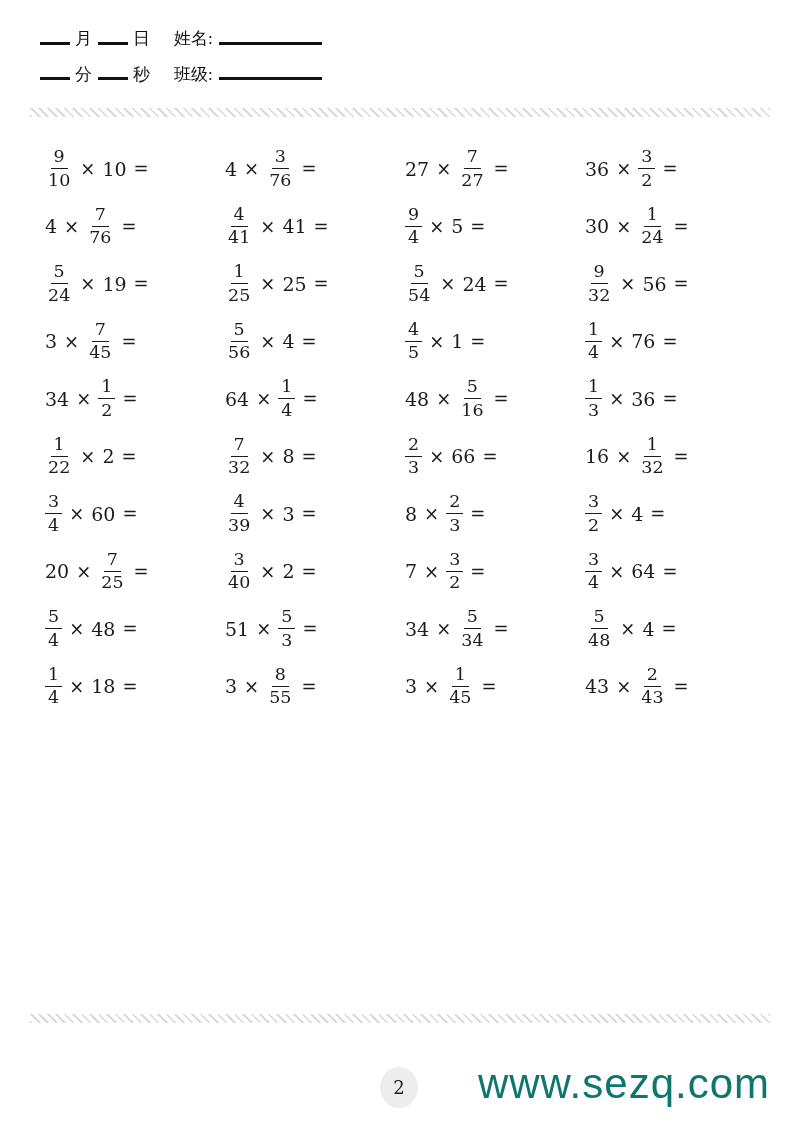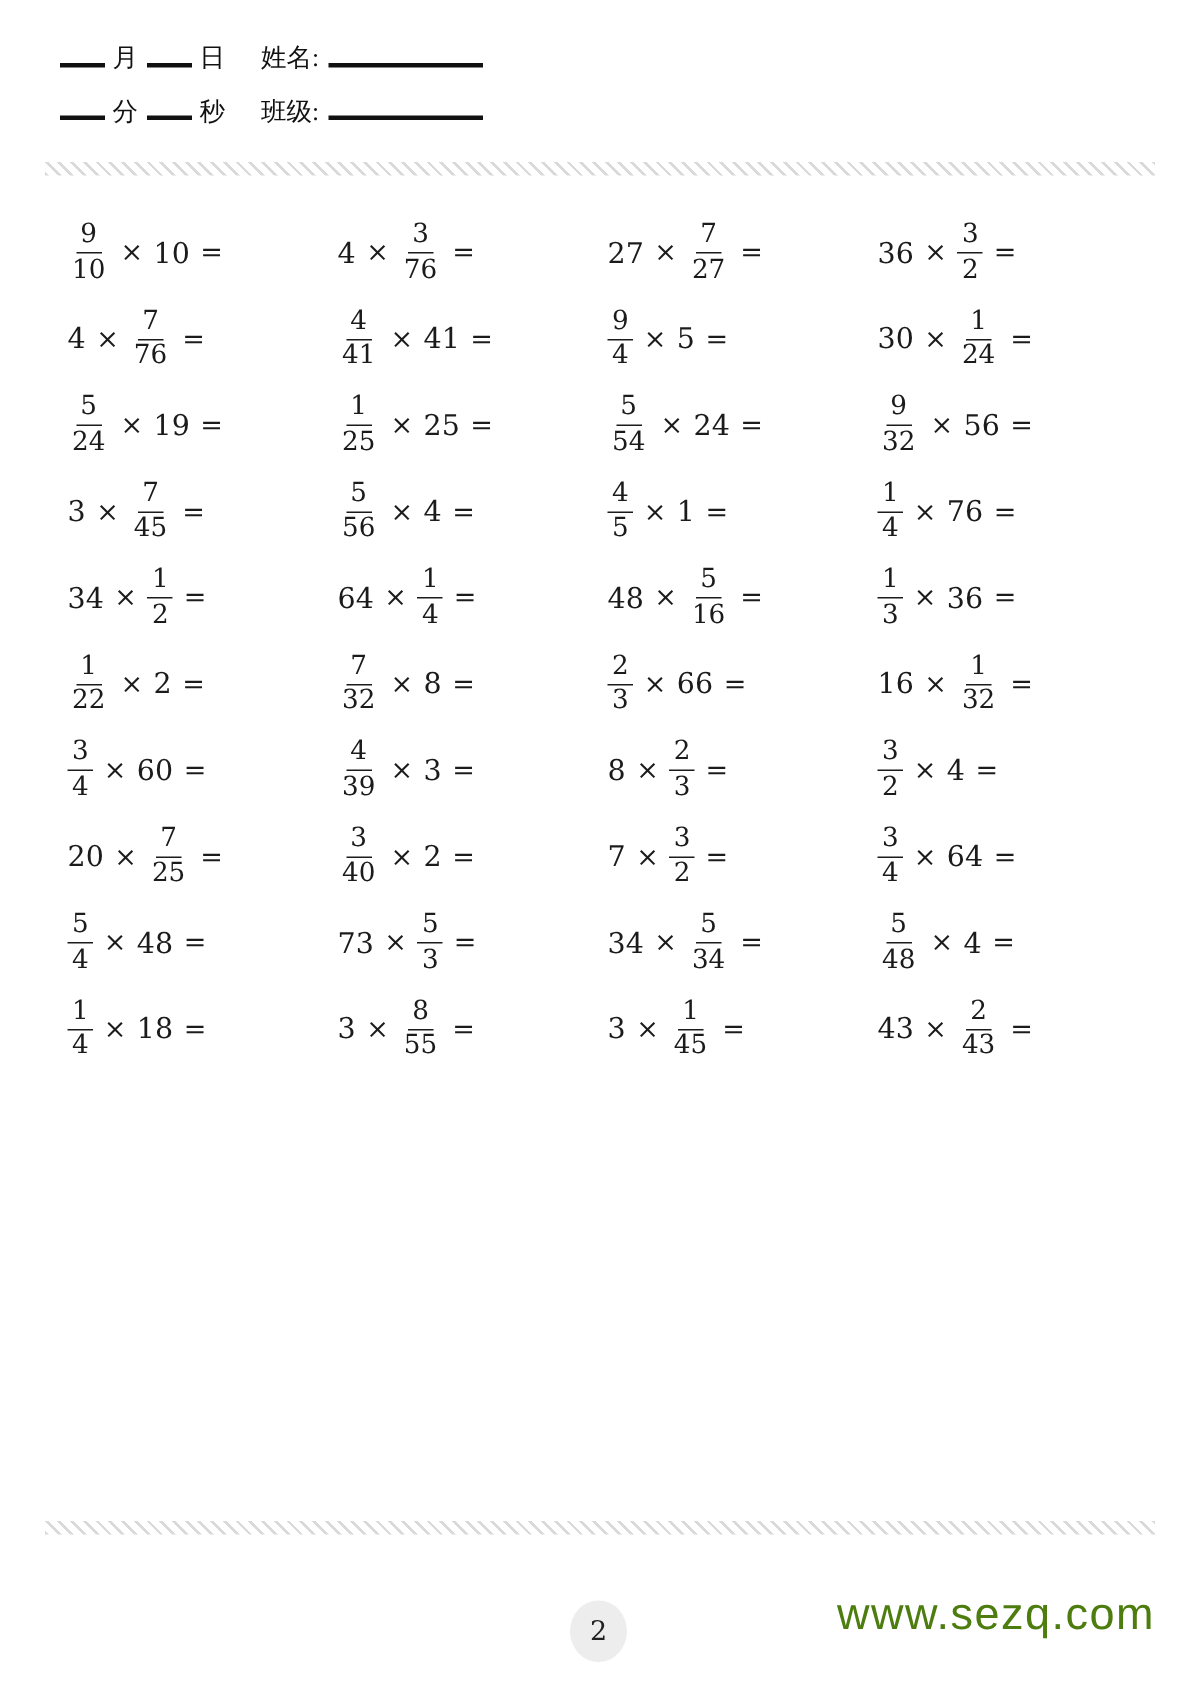--- a/index.html
+++ b/index.html
@@ -50,21 +50,21 @@
 
   
   .page-badge {
     position:absolute; left:380px; top:1067px; width:38px; height:41px;
     background:#ededed; border-radius:50%;
     display:flex; align-items:center; justify-content:center;
     font-family:"DejaVu Serif", serif; font-size:18px; color:#222;
   }
   .watermark {
     position:absolute; right:30px; top:1060px;
-    font-size:30px; color:#4d7c0f; letter-spacing:1px;
+    font-size:42px; color:#0f766e; letter-spacing:1px;
     font-family:"Liberation Sans", sans-serif;
   }
 </style>
 </head>
 <body>
 
 <div class="header">
 
   <div class="header-right">
     <div class="hr-row">
@@ -382,21 +382,21 @@
     <div class="problem">
       <span class="frac">
         <span class="num">5</span>
         <span class="den">4</span>
       </span>
       <span class="op">×</span>
       <span class="int">48</span>
       <span class="eq">=</span>
     </div>
     <div class="problem">
-      <span class="int">73</span>
+      <span class="int">51</span>
       <span class="op">×</span>
       <span class="frac">
         <span class="num">5</span>
         <span class="den">3</span>
       </span>
       <span class="eq">=</span>
     </div>
     <div class="problem">
       <span class="int">34</span>
       <span class="op">×</span>

